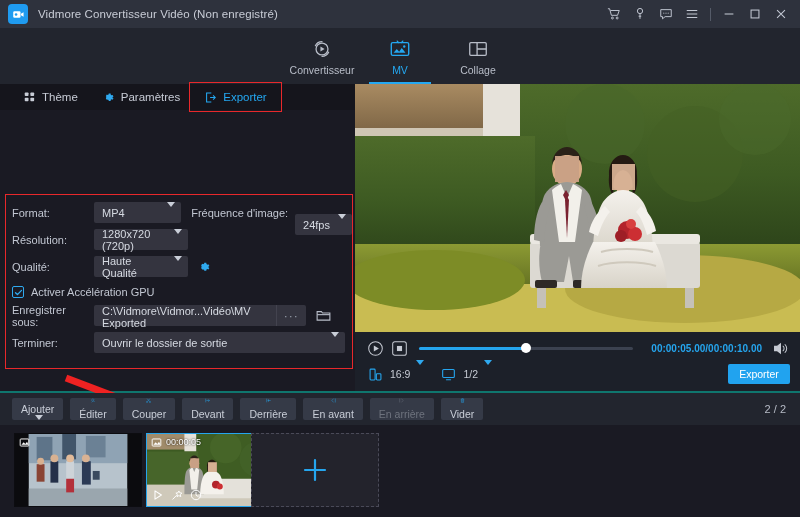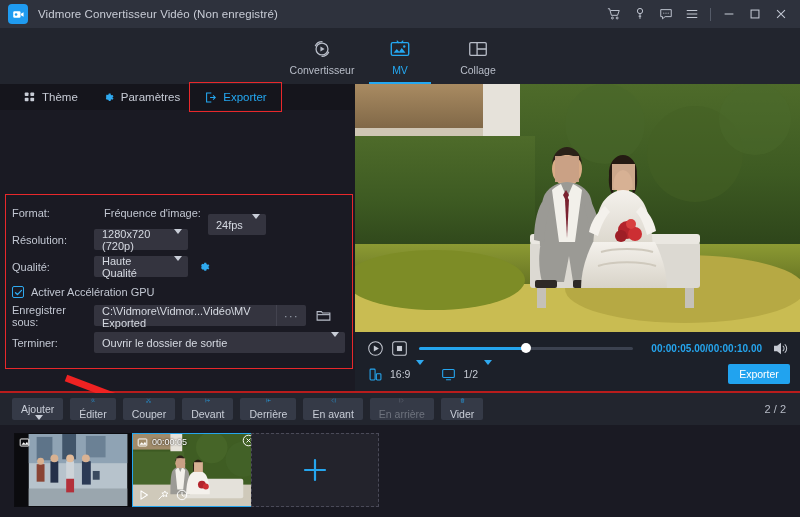--- a/index.html
+++ b/index.html
@@ -3,21 +3,21 @@
 <meta charset="utf-8">
 <style>
   * { box-sizing: border-box; margin: 0; padding: 0; }
   html, body {
     width: 800px; height: 517px;
     background: #1a1a23;
     font-family: "Liberation Sans", sans-serif;
     overflow: hidden;
     -webkit-font-smoothing: antialiased;
   }
-  #app { position: relative; width: 800px; height: 517px; background: #b91c1c; }
+  #app { position: relative; width: 800px; height: 517px; background: #0f766e; }
 
   
   .titlebar {
     position: absolute; left: 0; top: 0; width: 800px; height: 28px;
     background: #2e323d; display: flex; align-items: center;
   }
   .app-logo {
     width: 20px; height: 20px; margin-left: 8px; border-radius: 4px;
     background: #1f9bf0; display: flex; align-items: center; justify-content: center;
   }
@@ -292,20 +292,24 @@
       </div>
     </div>
 
     <div class="formframe"></div>
 
     <div class="form">
 
 
       <div class="row">
         <span class="lbl">Format:</span>
+        <div class="sel-box" style="width:94px;">
+          <span>MP4</span>
+          <span class="caret"><span class="caret-tri"></span></span>
+        </div>
         <span class="lbl" style="width:auto; padding-left:10px; white-space:nowrap;">Fréquence d'image:</span>
         <div class="sel-box" style="width:58px; margin-left:7px;margin-top:24px;">
           <span>24fps</span>
           <span class="caret"><span class="caret-tri"></span></span>
         </div>
       </div>
 
       <div class="row">
         <span class="lbl">Résolution:</span>
         <div class="sel-box" style="width:94px;">
@@ -580,21 +584,21 @@
       </svg>
       <div class="thumb-ovl-top">
         <svg width="11" height="11" viewBox="0 0 14 14" fill="none" stroke="#ffffff" stroke-width="1.2">
             <rect x="1.5" y="2.5" width="11" height="9" rx="1"></rect>
             <path d="M3 10l3-3.2 2 2 2.2-2.6 1.8 3.8z" fill="#fff" stroke="none"></path>
           </svg>
         <span class="thumb-time"></span>
       </div>
     </div>
 
-    <div class="thumb sel" style="left:132px;">
+    <div class="thumb sel" style="left:146px;">
       <svg class="ph-img" viewBox="0 0 128 74" preserveAspectRatio="none">
         <rect width="128" height="74" fill="#3d5a22"></rect>
         <rect x="0" y="0" width="62" height="16" fill="#a08b6a"></rect>
         <rect x="38" y="0" width="14" height="18" fill="#e6e2da"></rect>
         <rect x="50" y="0" width="78" height="52" fill="#3f5d23"></rect>
         <circle cx="80" cy="14" r="16" fill="#4b6b2c" opacity=".6"></circle>
         <circle cx="112" cy="26" r="18" fill="#44642a" opacity=".6"></circle>
         <rect x="0" y="18" width="52" height="36" fill="#47652a"></rect>
         <rect x="0" y="52" width="128" height="22" fill="#cfc9ba"></rect>
         <rect x="52" y="46" width="60" height="20" rx="2" fill="#e4e1da"></rect>

